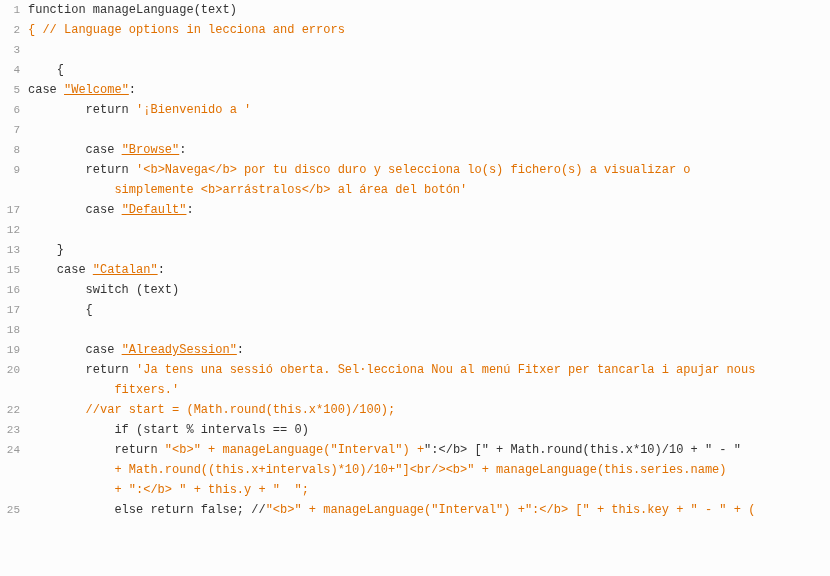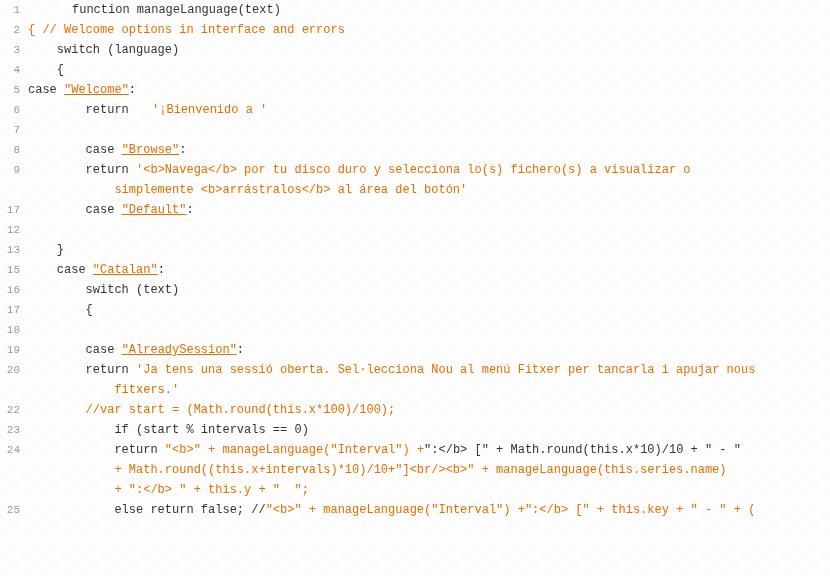--- a/index.html
+++ b/index.html
@@ -67,41 +67,40 @@
       overflow: visible;
     }
   </style>
 </head>
 <body>
 
 <div class="code-container">
   <div class="code-area" id="code-area">
   <div class="code-line">
         <span class="line-number">1</span>
-        <span class="line-content"><span style="color: rgb(51, 51, 51); margin-left: 44px;">function </span><span style="color: rgb(51, 51, 51);">manageLanguage(text)</span></span>
+        <span class="line-content"><span style="color: rgb(51, 51, 51);">function </span><span style="color: rgb(51, 51, 51);">manageLanguage(text)</span></span>
       </div>
       <div class="code-line">
         <span class="line-number">2</span>
-        <span class="line-content"><span style="color: rgb(224, 112, 0);">{ // Welcome options in interface and errors</span></span>
+        <span class="line-content"><span style="color: rgb(224, 112, 0);">{ // Language options in lecciona and errors</span></span>
       </div>
       <div class="code-line">
         <span class="line-number">3</span>
-        <span class="line-content"><span style="color: rgb(51, 51, 51);">    switch (language)</span></span>
       </div>
       <div class="code-line">
         <span class="line-number">4</span>
         <span class="line-content"><span style="color: rgb(51, 51, 51);">    {</span></span>
       </div>
       <div class="code-line">
         <span class="line-number">5</span>
         <span class="line-content"><span style="color: rgb(51, 51, 51);">case </span><span style="color: rgb(224, 112, 0); text-decoration: underline;">"Welcome"</span><span style="color: rgb(51, 51, 51);">:</span></span>
       </div>
       <div class="code-line">
         <span class="line-number">6</span>
-        <span class="line-content"><span style="color: rgb(51, 51, 51);">        return </span><span style="color: rgb(224, 112, 0); margin-left: 16px;">'¡Bienvenido a '</span></span>
+        <span class="line-content"><span style="color: rgb(51, 51, 51);">        return </span><span style="color: rgb(224, 112, 0);">'¡Bienvenido a '</span></span>
       </div>
       <div class="code-line">
         <span class="line-number">7</span>
         <span class="line-content"></span>
       </div>
       <div class="code-line">
         <span class="line-number">8</span>
         <span class="line-content"><span style="color: rgb(51, 51, 51);">        case </span><span style="color: rgb(224, 112, 0); text-decoration: underline;">"Browse"</span><span style="color: rgb(51, 51, 51);">:</span></span>
       </div>
       <div class="code-line">

